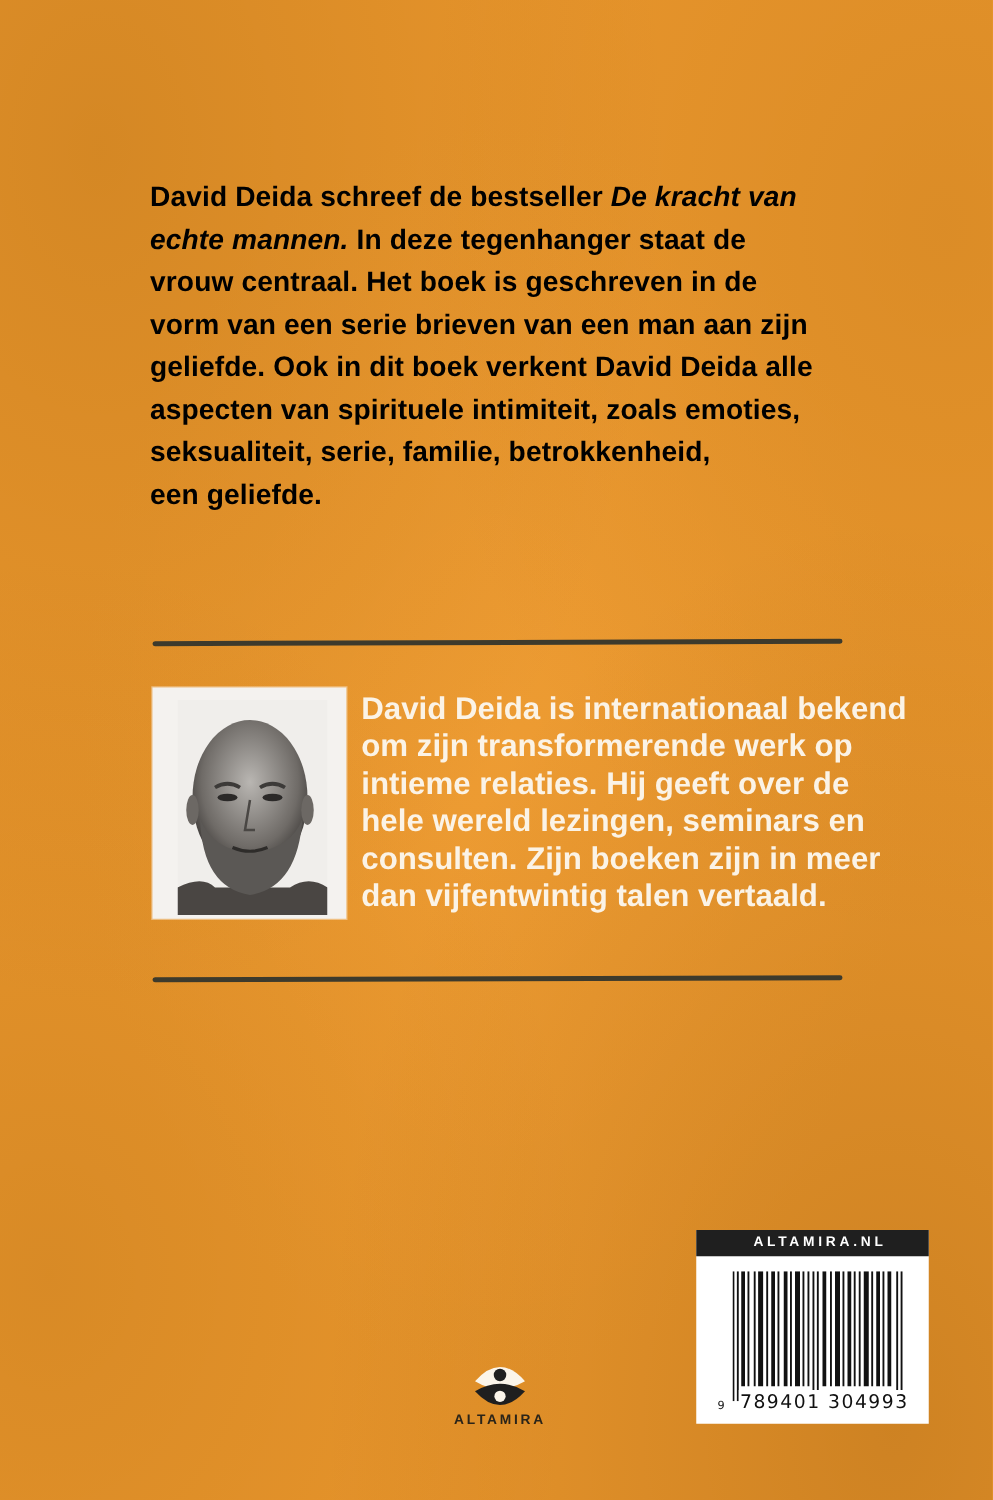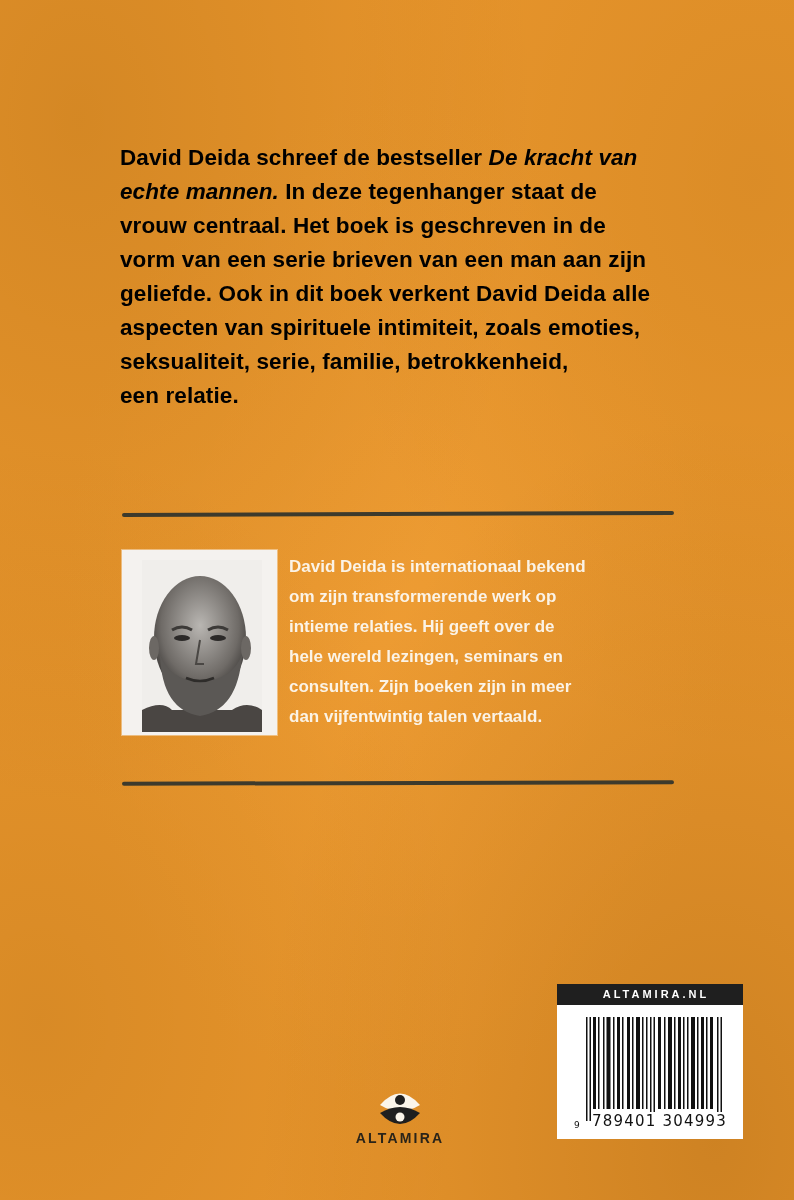--- a/index.html
+++ b/index.html
@@ -30,29 +30,29 @@
     .photo {
       position: absolute; left: 122px; top: 550px; width: 155px; height: 185px;
       background: #f4f2ef;
       box-shadow: 0 0 0 1px rgba(255,255,255,0.4);
     }
     .photo .face {
       position: absolute; left: 20px; top: 10px; width: 120px; height: 172px;
     }
     .bio {
       position: absolute; left: 289px; top: 552px; width: 420px;
-      color: #fbf3e6; font-weight: bold; font-size: 17px; line-height: 30px;
+      color: #fbf3e6; font-weight: bold; font-size: 25px; line-height: 30px;
     }
     .bio .line { display: block; white-space: nowrap; }
     .logo {
       position: absolute; left: 375px; top: 1077px; width: 50px; height: 60px;
     }
     .logo-text {
       position: absolute; left: 340px; top: 1130px; width: 120px; text-align: center;
-      color: #2a2419; font-weight: bold; font-size: 14px; letter-spacing: 2.2px;
+      color: #2a2419; font-weight: bold; font-size: 11px; letter-spacing: 2.2px;
     }
     .barcode-box {
       position: absolute; left: 557px; top: 984px; width: 186px; height: 155px;
       background: #ffffff;
     }
     .barcode-head {
       height: 21px; background: #1f1f1f; color: #ffffff; text-align: center;
       font-weight: bold; font-size: 11px; letter-spacing: 3px; line-height: 21px; padding-left: 12px;
     }
     .bars { position: absolute; left: 29px; top: 33px; width: 137px; height: 104px; }
@@ -69,21 +69,21 @@
 <body>
 
 <div class="blurb">
   <span class="line"><span>David Deida schreef de bestseller </span><em>De kracht van</em><span></span></span>
   <span class="line"><em>echte mannen.</em><span> In deze tegenhanger staat de</span></span>
   <span class="line">vrouw centraal. Het boek is geschreven in de</span>
   <span class="line">vorm van een serie brieven van een man aan zijn</span>
   <span class="line">geliefde. Ook in dit boek verkent David Deida alle</span>
   <span class="line">aspecten van spirituele intimiteit, zoals emoties,</span>
   <span class="line">seksualiteit, serie, familie, betrokkenheid,</span>
-  <span class="line">een relatie.</span>
+  <span class="line">een geliefde.</span>
 </div>
 
 <div class="divider d1"></div>
 
 <div class="photo" title="Portrait of David Deida">
   <svg class="face" viewBox="0 0 120 172">
     <defs>
       <radialGradient id="skin" cx="50%" cy="40%" r="60%">
         <stop offset="0%" stop-color="#b9b6b2"></stop>
         <stop offset="70%" stop-color="#6f6b67"></stop>

